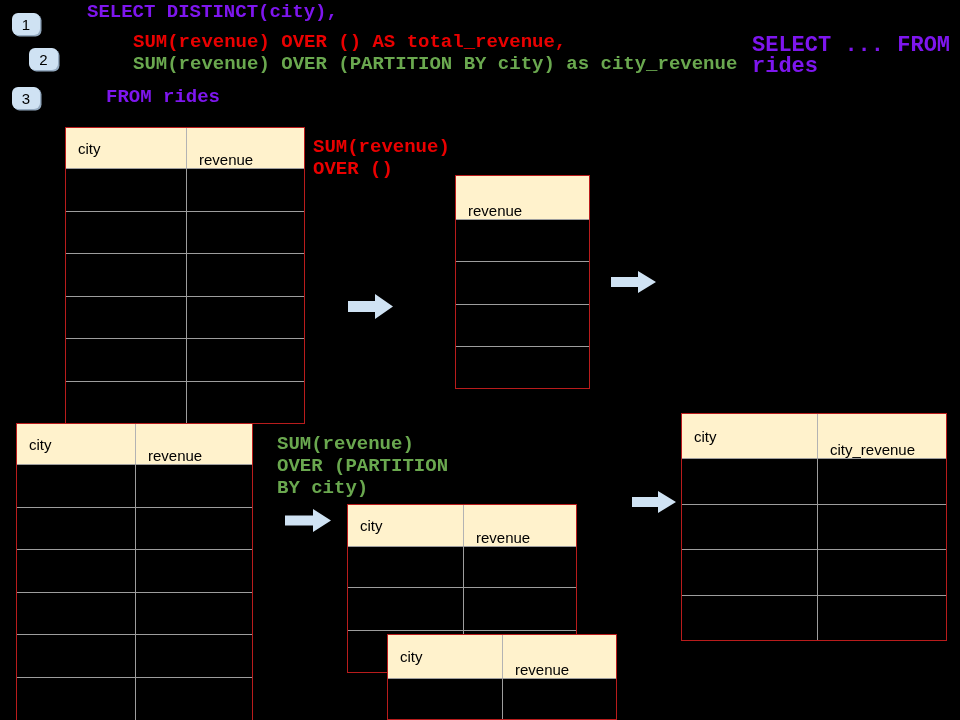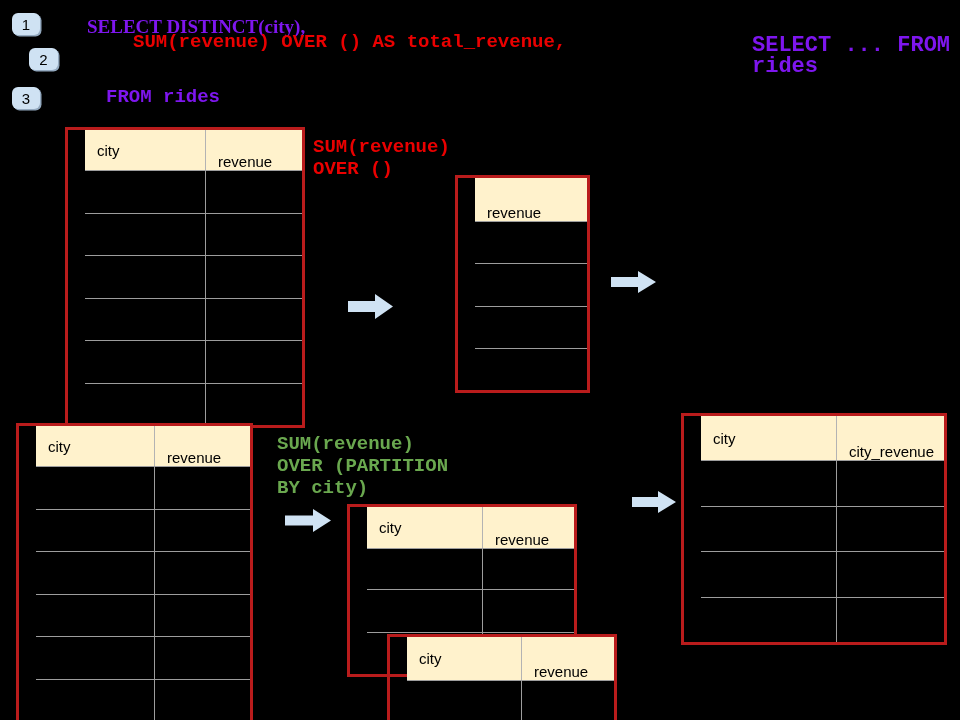--- a/index.html
+++ b/index.html
@@ -20,21 +20,21 @@
   .c-red{color:#EA0000;}
   .c-green{color:#6AA84F;}
   
   .badge{
     position:absolute;background:#CFE2F3;border-radius:6px;
     box-shadow:1.5px 1.5px 0 #93a9bf;
     display:flex;align-items:center;justify-content:center;
     font-size:15px;color:#000;
   }
   
-  .tbl{position:absolute;box-sizing:border-box;border:3px solid #b91c1c;padding-left:17px;}
+  .tbl{position:absolute;box-sizing:border-box;border:1px solid #b91c1c;}
   .hrow{display:flex;border-bottom:1px solid #9d9d9d;background:#FFF2CC;}
   .hcell{
     box-sizing:border-box;border-right:1px solid #b3b3b3;
     display:flex;align-items:center;padding-left:12px;
     font-size:15px;color:#000;background:#FFF2CC;
   }
   .hcell.last{border-right:none;flex:1;align-items:flex-end;}
   .brow{display:flex;border-bottom:1px solid #9d9d9d;background:#000;}
   .brow.lastrow{border-bottom:none;}
   .cell{box-sizing:border-box;border-right:1px solid #9d9d9d;height:100%;}
@@ -50,22 +50,23 @@
   <div class="badge" style="left:12px;top:13px;width:28px;height:22px;">
     <span>1</span>
   </div>
   <div class="badge" style="left:29px;top:48px;width:29px;height:22px;">
     <span>2</span>
   </div>
   <div class="badge" style="left:12px;top:87px;width:28px;height:22px;">
     <span>3</span>
   </div>
 
-  <div class="code-line c-purple" style="left:87px;top:16px;font-family:Liberation Serif, serif;">SELECT DISTINCT(city),</div>
+  <div class="code-line c-purple" style="left:87px;top:1px;">SELECT DISTINCT(city),</div>
   <div class="code-line c-red" style="left:133px;top:31px;">SUM(revenue) OVER () AS total_revenue,</div>
+  <div class="code-line c-green" style="left:133px;top:53px;">SUM(revenue) OVER (PARTITION BY city) as city_revenue</div>
   <div class="code-line c-purple" style="left:106px;top:75px;margin-top:11px;">FROM rides</div>
 
   <div class="code-small c-purple" style="left:752px;top:35px;">SELECT ... FROM</div>
   <div class="code-small c-purple" style="left:752px;top:56px;">rides</div>
 
   <div class="code-line c-red" style="left:313px;top:136px;">SUM(revenue)</div>
   <div class="code-line c-red" style="left:313px;top:158px;">OVER ()</div>
 
   <div class="code-line c-green" style="left:277px;top:433px;">SUM(revenue)</div>
   <div class="code-line c-green" style="left:277px;top:455px;">OVER (PARTITION</div>

